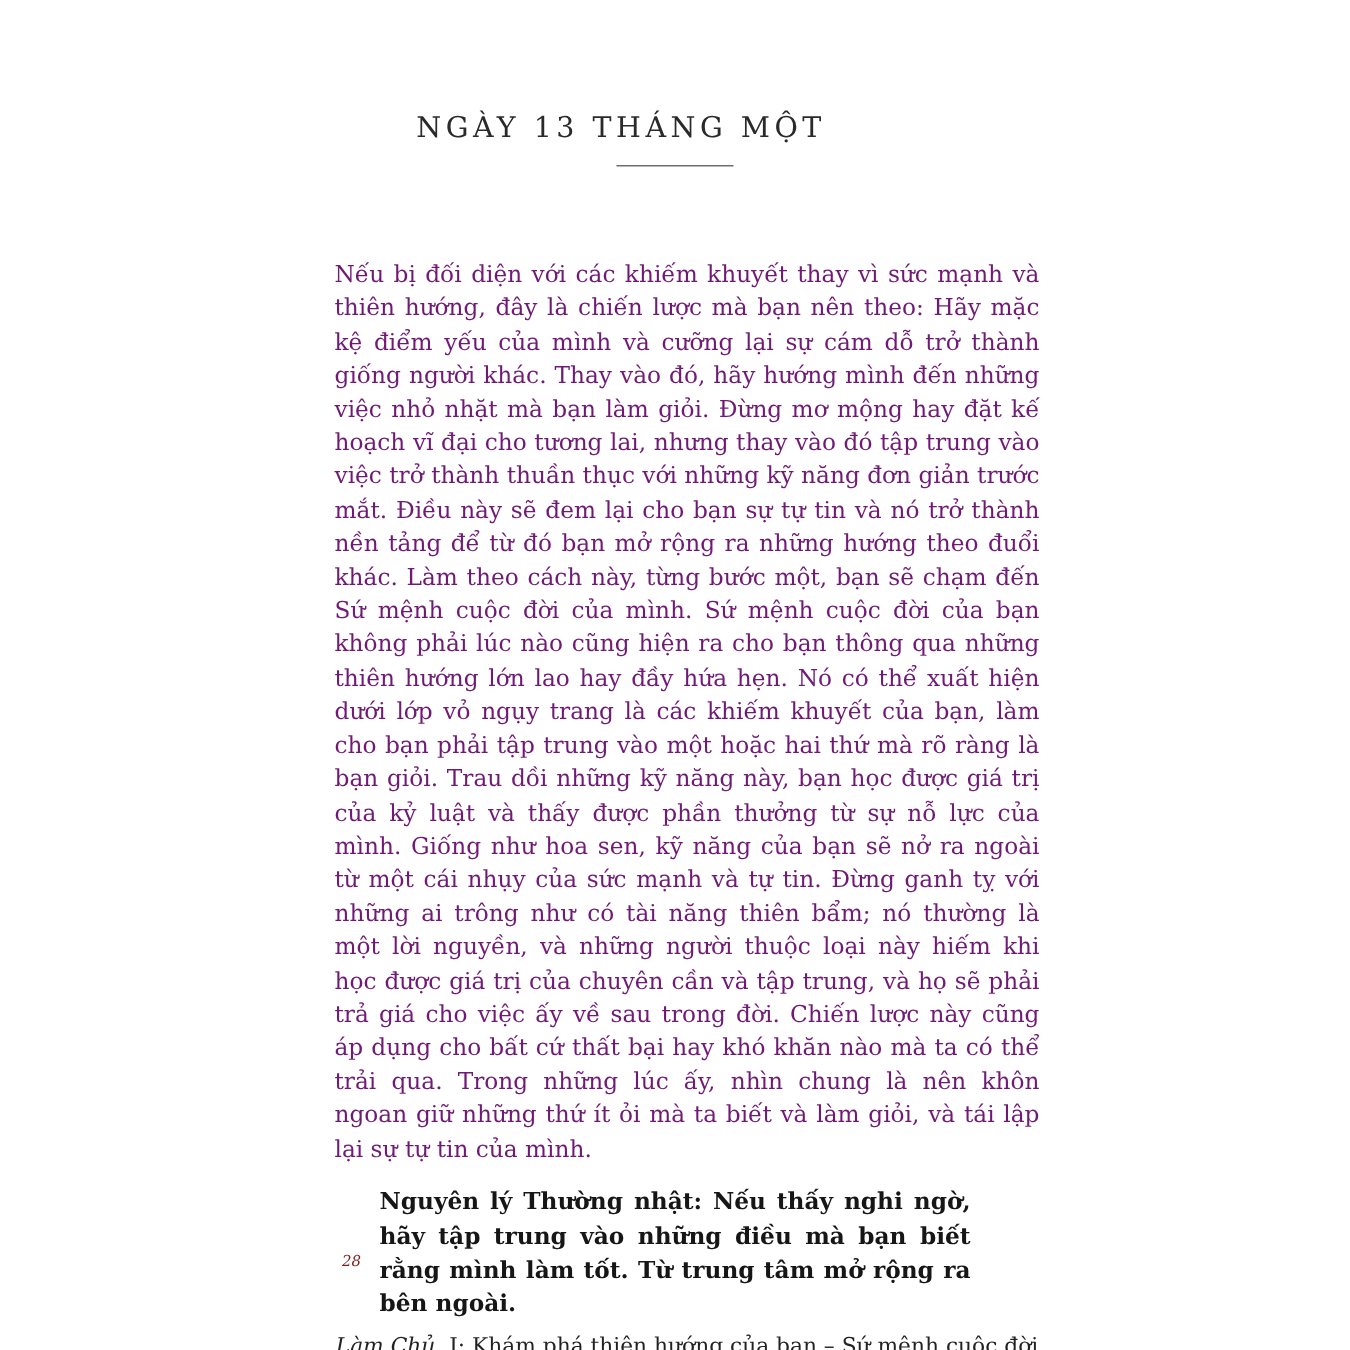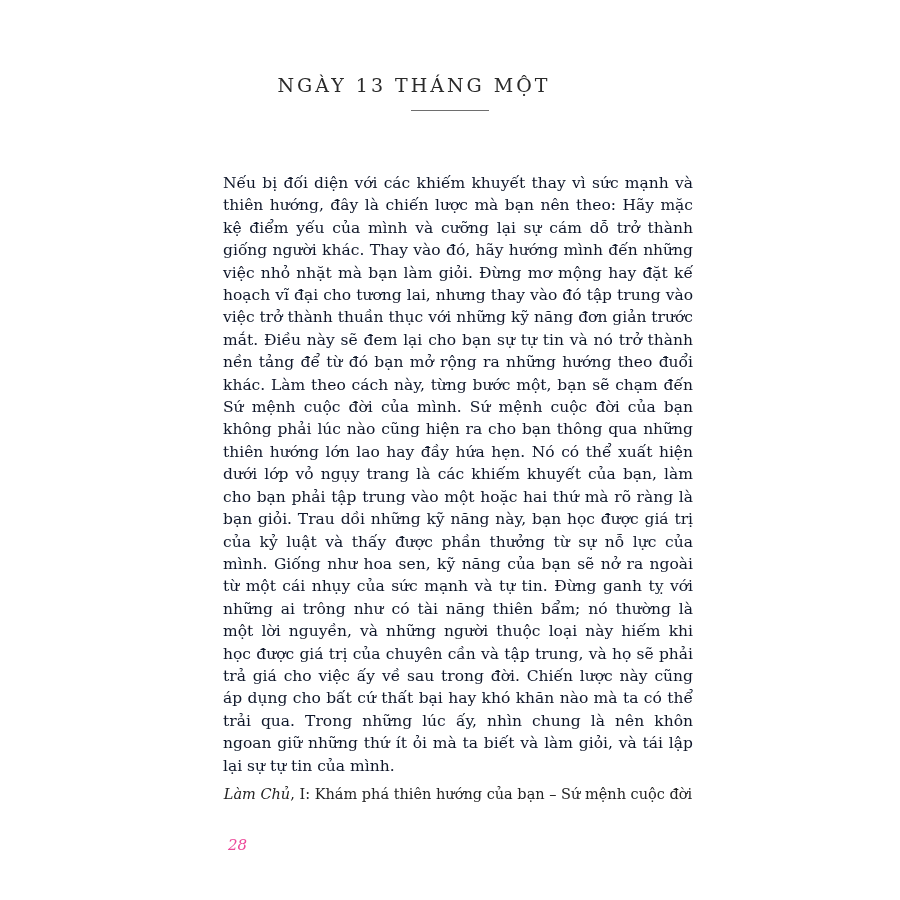--- a/index.html
+++ b/index.html
@@ -51,21 +51,21 @@
     top: 172px;
     left: 223px;
     width: 470px;
   }
   .body-paragraph {
     font-size: 15.5px;
     line-height: 22.4px;
     text-align: justify;
     text-justify: inter-word;
     margin: 0;
-    color: #0f172a;
+    color: #701a75;
   }
   .daily-law-quote {
     margin: 13px 46px 0 30px;
     font-size: 15.5px;
     line-height: 22.8px;
     font-weight: bold;
     text-align: justify;
     text-justify: inter-word;
     color: #161616;
   }
@@ -78,38 +78,39 @@
     color: #222222;
   }
   .book-title {
     font-style: italic;
   }
   .page-number {
     position: absolute;
     left: 228px;
     top: 836px;
     font-style: italic;
-    font-size: 15px;
-    color: #ec4899;
+    font-size: 10px;
+    color: #7f1d1d;
   }
 </style>
 </head>
 <body>
 
 <div class="page">
 
   <div class="date-heading">NGÀY 13 THÁNG MỘT</div>
 
   <div class="heading-rule"></div>
 
 
   <div class="content-column">
 
     <p class="body-paragraph">Nếu bị đối diện với các khiếm khuyết thay vì sức mạnh và thiên hướng, đây là chiến lược mà bạn nên theo: Hãy mặc kệ điểm yếu của mình và cưỡng lại sự cám dỗ trở thành giống người khác. Thay vào đó, hãy hướng mình đến những việc nhỏ nhặt mà bạn làm giỏi. Đừng mơ mộng hay đặt kế hoạch vĩ đại cho tương lai, nhưng thay vào đó tập trung vào việc trở thành thuần thục với những kỹ năng đơn giản trước mắt. Điều này sẽ đem lại cho bạn sự tự tin và nó trở thành nền tảng để từ đó bạn mở rộng ra những hướng theo đuổi khác. Làm theo cách này, từng bước một, bạn sẽ chạm đến Sứ mệnh cuộc đời của mình. Sứ mệnh cuộc đời của bạn không phải lúc nào cũng hiện ra cho bạn thông qua những thiên hướng lớn lao hay đầy hứa hẹn. Nó có thể xuất hiện dưới lớp vỏ ngụy trang là các khiếm khuyết của bạn, làm cho bạn phải tập trung vào một hoặc hai thứ mà rõ ràng là bạn giỏi. Trau dồi những kỹ năng này, bạn học được giá trị của kỷ luật và thấy được phần thưởng từ sự nỗ lực của mình. Giống như hoa sen, kỹ năng của bạn sẽ nở ra ngoài từ một cái nhụy của sức mạnh và tự tin. Đừng ganh tỵ với những ai trông như có tài năng thiên bẩm; nó thường là một lời nguyền, và những người thuộc loại này hiếm khi học được giá trị của chuyên cần và tập trung, và họ sẽ phải trả giá cho việc ấy về sau trong đời. Chiến lược này cũng áp dụng cho bất cứ thất bại hay khó khăn nào mà ta có thể trải qua. Trong những lúc ấy, nhìn chung là nên khôn ngoan giữ những thứ ít ỏi mà ta biết và làm giỏi, và tái lập lại sự tự tin của mình.</p>
 
+    <p class="daily-law-quote">Nguyên lý Thường nhật: Nếu thấy nghi ngờ, hãy tập trung vào những điều mà bạn biết rằng mình làm tốt. Từ trung tâm mở rộng ra bên ngoài.</p>
 
     <p class="source-line"><span class="book-title">Làm Chủ</span><span>, I: Khám phá thiên hướng của bạn – Sứ mệnh cuộc đời</span></p>
 
   </div>
 
   <div class="page-number">28</div>
 
 </div>
 
 </body></html>

